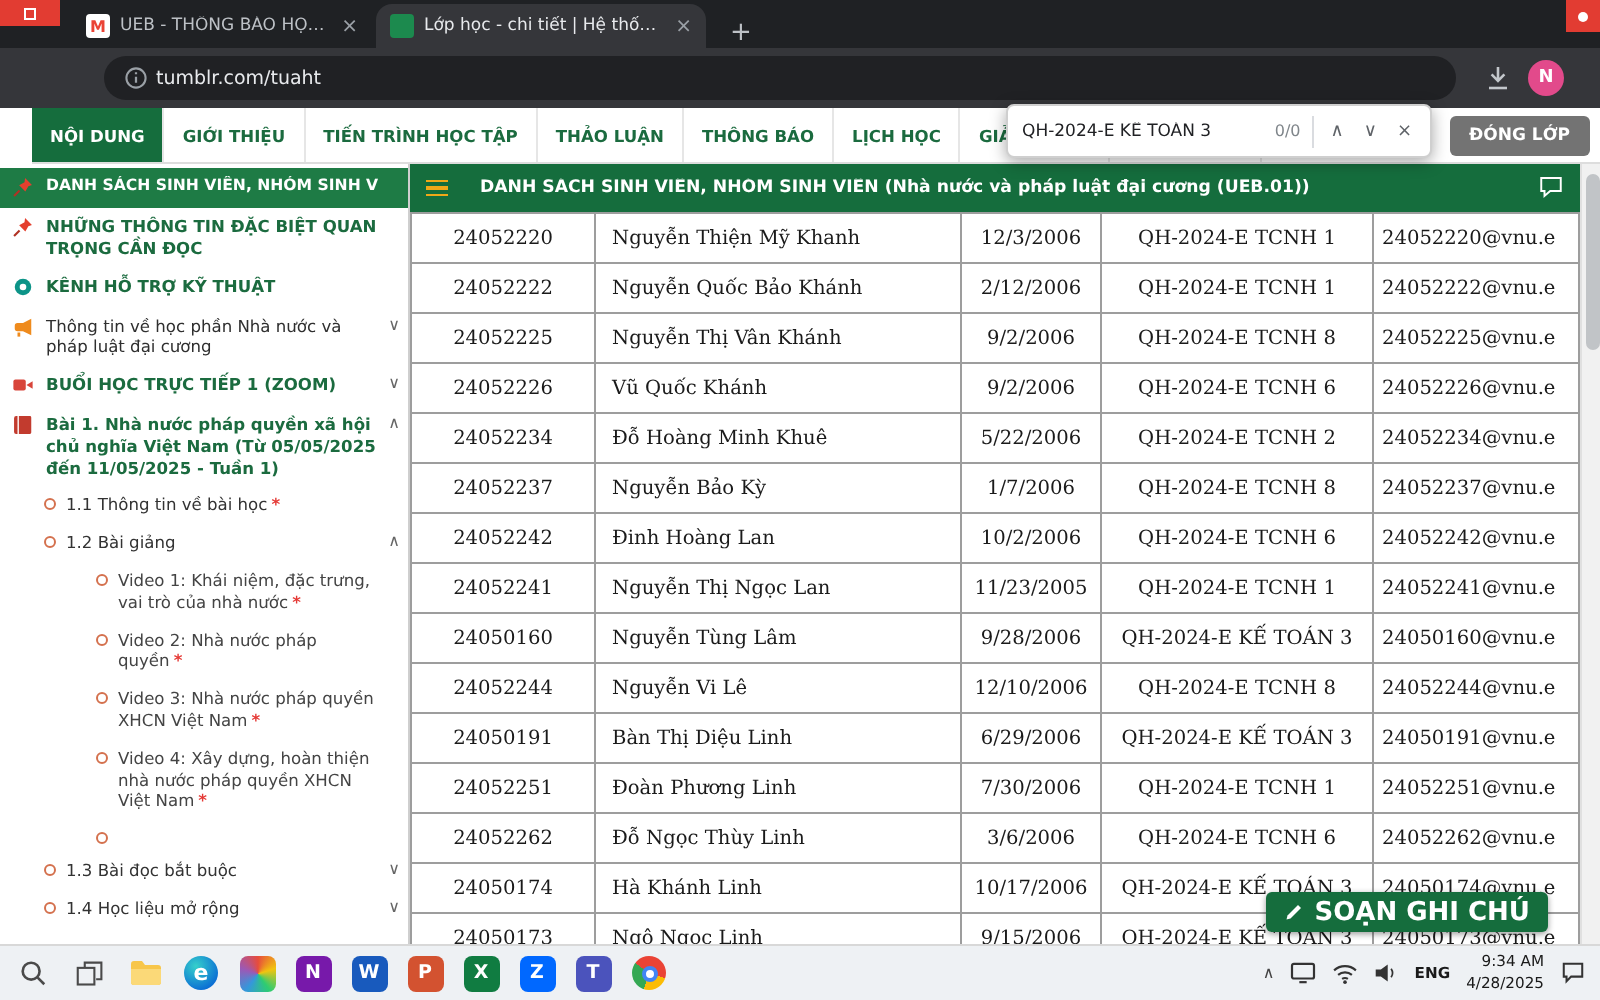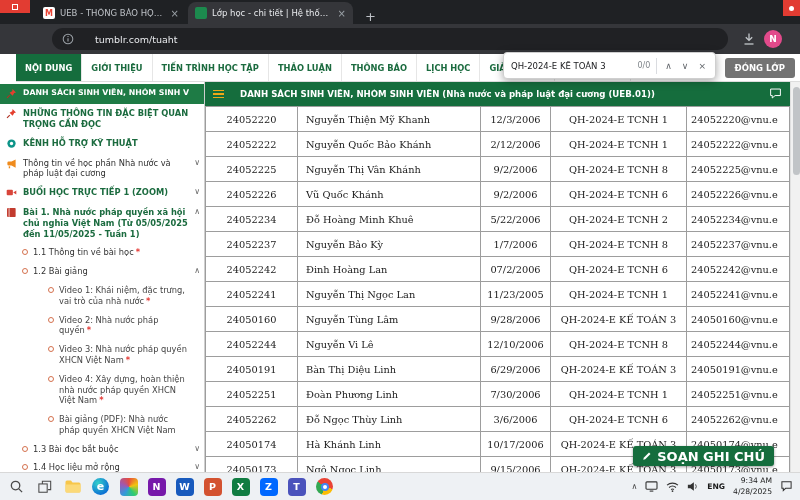--- a/index.html
+++ b/index.html
@@ -15,21 +15,21 @@
 .tab{height:22px;display:flex;align-items:center;gap:5px;padding:0 7px;margin-left:2px;border-radius:8px 8px 0 0;color:#bdc1c6;font-size:8.5px;max-width:150px}
 .tab.first{margin-left:36px}
 .tab.active{background:#35363a;color:#e8eaed;max-width:165px}
 .favicon{width:12px;height:12px;border-radius:2px;display:flex;align-items:center;justify-content:center;font-size:8px;font-weight:bold;flex:none}
 .favicon.gmail{background:#fff;color:#ea4335}
 .favicon.lms{background:#1c8a4e;color:#fff;font-size:7px}
 .tab-title{white-space:nowrap;overflow:hidden;text-overflow:ellipsis}
 .tab-close{color:#9aa0a6;font-size:10px;flex:none}
 .newtab{color:#bdc1c6;font-size:13px;margin-left:8px;padding:0 4px}
 .toolbar{position:absolute;top:24px;left:0;width:800px;height:30px;background:#35363a}
-.omnibox{position:absolute;left:52px;top:28px;width:676px;height:22px;background:#202124;border-radius:11px;display:flex;align-items:center;gap:21px;padding:0 10px;color:#e8eaed;font-size:9.5px;z-index:2}
+.omnibox{position:absolute;left:52px;top:28px;width:676px;height:22px;background:#202124;border-radius:11px;display:flex;align-items:center;gap:4px;padding:0 10px;color:#e8eaed;font-size:9.5px;z-index:2}
 .dl{position:absolute;right:44px;top:31px;z-index:2}
 .avatar{position:absolute;right:18px;top:30px;width:18px;height:18px;border-radius:50%;background:#e24a8b;color:#fff;font-size:9px;font-weight:bold;display:flex;align-items:center;justify-content:center;z-index:2}
 
 
 .pagenav{position:absolute;top:54px;left:16px;width:800px;height:28px;background:#fff;border-bottom:1px solid #ddd;display:flex;align-items:stretch}
 .nav-item{display:flex;align-items:center;padding:0 9px;font-size:8.3px;font-weight:bold;color:#1b6b3f;border-right:1px solid #e6e6e6;white-space:nowrap}
 .nav-item.active{background:#156d3d;color:#fff}
 .close-class{position:absolute;right:5px;top:58px;height:20px;padding:0 10px;background:#737373;color:#fff;font-size:8.5px;font-weight:bold;border-radius:3px;display:flex;align-items:center;z-index:8}
 .findbar{position:absolute;left:503px;top:52px;width:213px;height:27px;background:#fff;border:1px solid #cfcfcf;border-radius:4px;box-shadow:0 2px 8px rgba(0,0,0,.35);display:flex;align-items:center;padding:0 7px;gap:6px;z-index:30}
 .find-query{font-size:8.5px;color:#202124;white-space:nowrap;overflow:hidden;flex:1}
@@ -210,21 +210,20 @@
       <div class="s-item l2">
         <span class="bullet"></span>
         <span class="s-text"><span>Video 3: Nhà nước pháp quyền XHCN Việt Nam</span><span class="req">*</span></span>
       </div>
       <div class="s-item l2">
         <span class="bullet"></span>
         <span class="s-text"><span>Video 4: Xây dựng, hoàn thiện nhà nước pháp quyền XHCN Việt Nam</span><span class="req">*</span></span>
       </div>
       <div class="s-item l2">
         <span class="bullet"></span>
-        <span class="s-text"><span>Bài giảng (PDF): Nhà nước pháp quyền XHCN Việt Nam</span></span>
       </div>
       <div class="s-item l1">
         <span class="bullet"></span>
         <span class="s-text"><span>1.3 Bài đọc bắt buộc</span></span>
         <span class="chev">∨</span>
       </div>
       <div class="s-item l1">
         <span class="bullet"></span>
         <span class="s-text"><span>1.4 Học liệu mở rộng</span></span>
         <span class="chev">∨</span>
@@ -300,21 +299,21 @@
                 <td class="c">24052237</td>
                 <td class="name">Nguyễn Bảo Kỳ</td>
                 <td class="c">1/7/2006</td>
                 <td class="c">QH-2024-E TCNH 8</td>
                 <td>24052237@vnu.e</td>
               </tr>
 
               <tr>
                 <td class="c">24052242</td>
                 <td class="name">Đinh Hoàng Lan</td>
-                <td class="c">07/2/2006</td>
+                <td class="c">10/2/2006</td>
                 <td class="c">QH-2024-E TCNH 6</td>
                 <td>24052242@vnu.e</td>
               </tr>
 
               <tr>
                 <td class="c">24052241</td>
                 <td class="name">Nguyễn Thị Ngọc Lan</td>
                 <td class="c">11/23/2005</td>
                 <td class="c">QH-2024-E TCNH 1</td>
                 <td>24052241@vnu.e</td>

